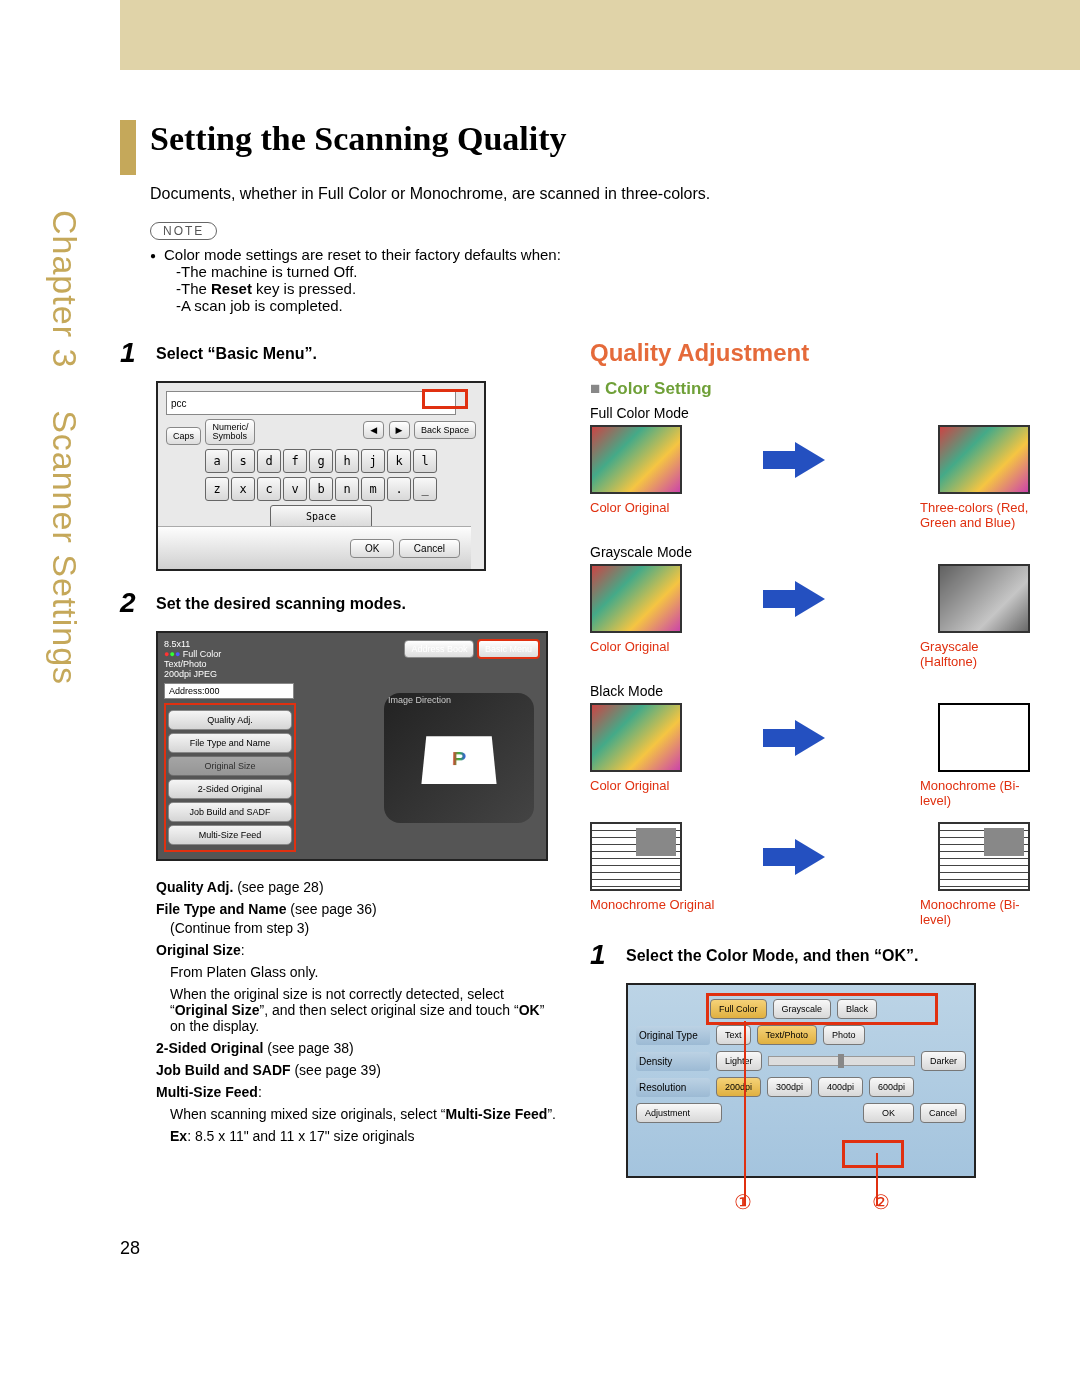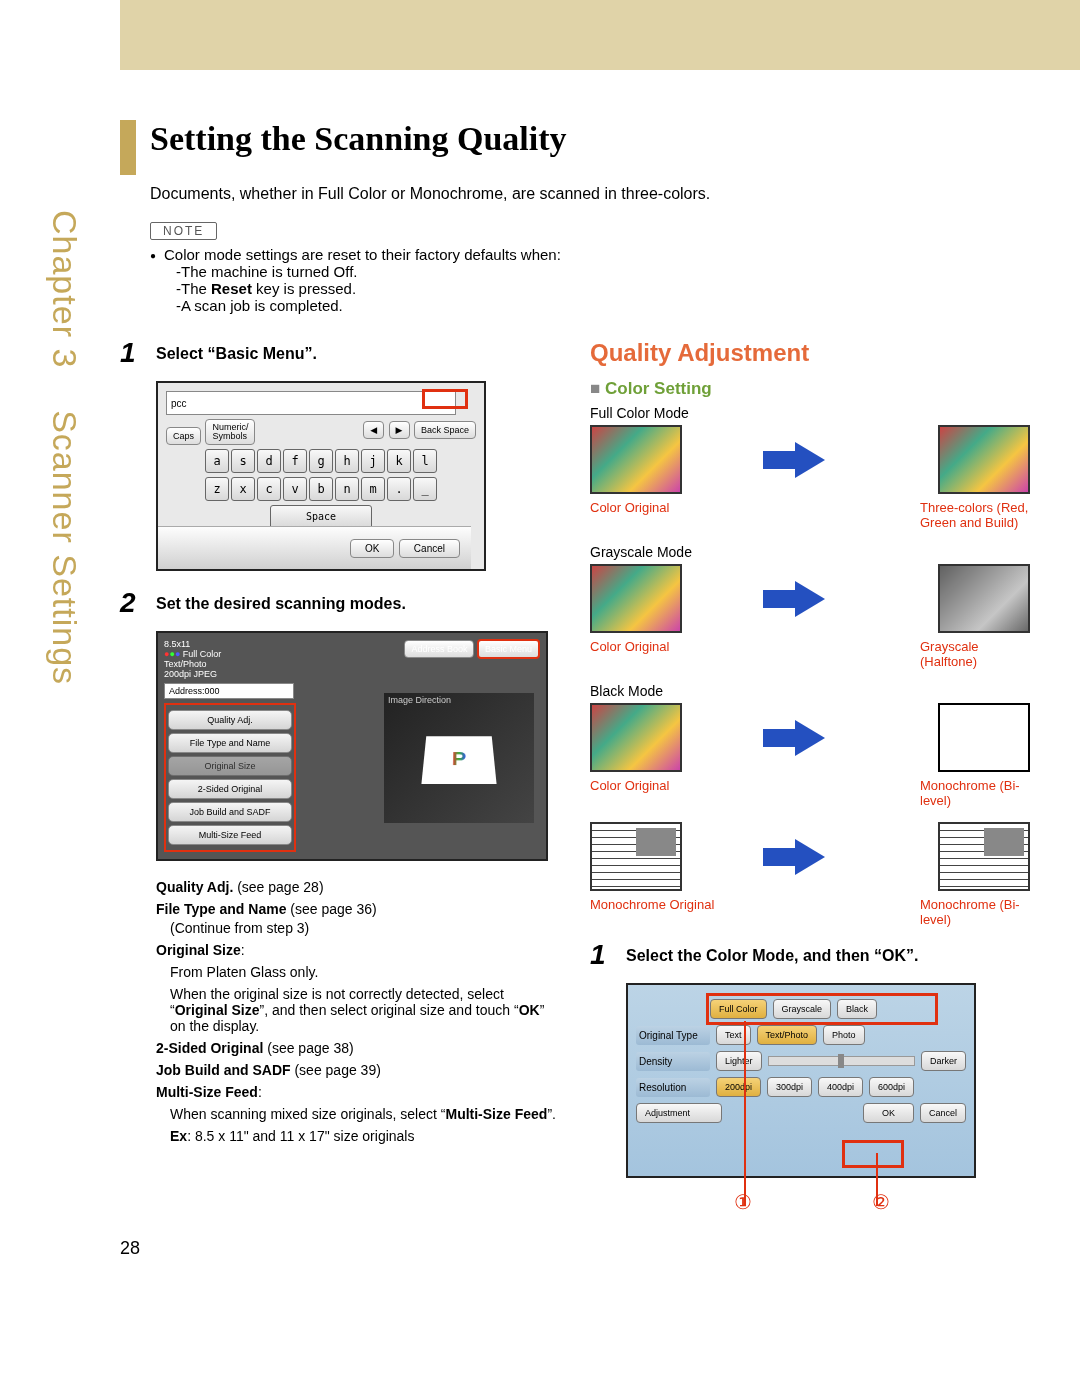--- a/index.html
+++ b/index.html
@@ -51,21 +51,21 @@
     font-size: 16px;
     margin: 6px 0 18px 30px;
   }
   .note-box {
     margin-left: 30px;
     margin-bottom: 25px;
   }
   .note-label {
     display: inline-block;
     border: 1px solid #666;
-    border-radius: 2px;
+    border-radius: 9px;
     padding: 1px 12px;
     font-size: 12px;
     letter-spacing: 2px;
     color: #555;
     margin-bottom: 6px;
   }
   .note-list {
     font-size: 15px;
     margin: 0;
     padding-left: 0;
@@ -200,20 +200,21 @@
   .scan-preview {
     position: absolute;
     right: 12px;
     top: 60px;
     width: 150px;
     height: 130px;
     background: linear-gradient(135deg,#222,#444);
     display: flex;
     align-items: center;
     justify-content: center;
+    border-radius: 16px;
   }
   .scan-preview .doc {
     width: 70px;
     height: 55px;
     background: #fff;
     transform: perspective(200px) rotateX(30deg);
     display: flex;
     align-items: center;
     justify-content: center;
   }
@@ -476,21 +477,21 @@
       <div class="mode-label">Full Color Mode</div>
       <div class="mode-row">
         <div class="thumb"></div>
         <div class="arrow">
             <div class="arrow-shape"></div>
           </div>
         <div class="thumb"></div>
       </div>
       <div class="cap-row">
         <div class="cap-left">Color Original</div>
-        <div class="cap-right">Three-colors (Red, Green and Build)</div>
+        <div class="cap-right">Three-colors (Red, Green and Blue)</div>
       </div>
 
       <div class="mode-label">Grayscale Mode</div>
       <div class="mode-row">
         <div class="thumb"></div>
         <div class="arrow">
             <div class="arrow-shape"></div>
           </div>
         <div class="thumb gray"></div>
       </div>

